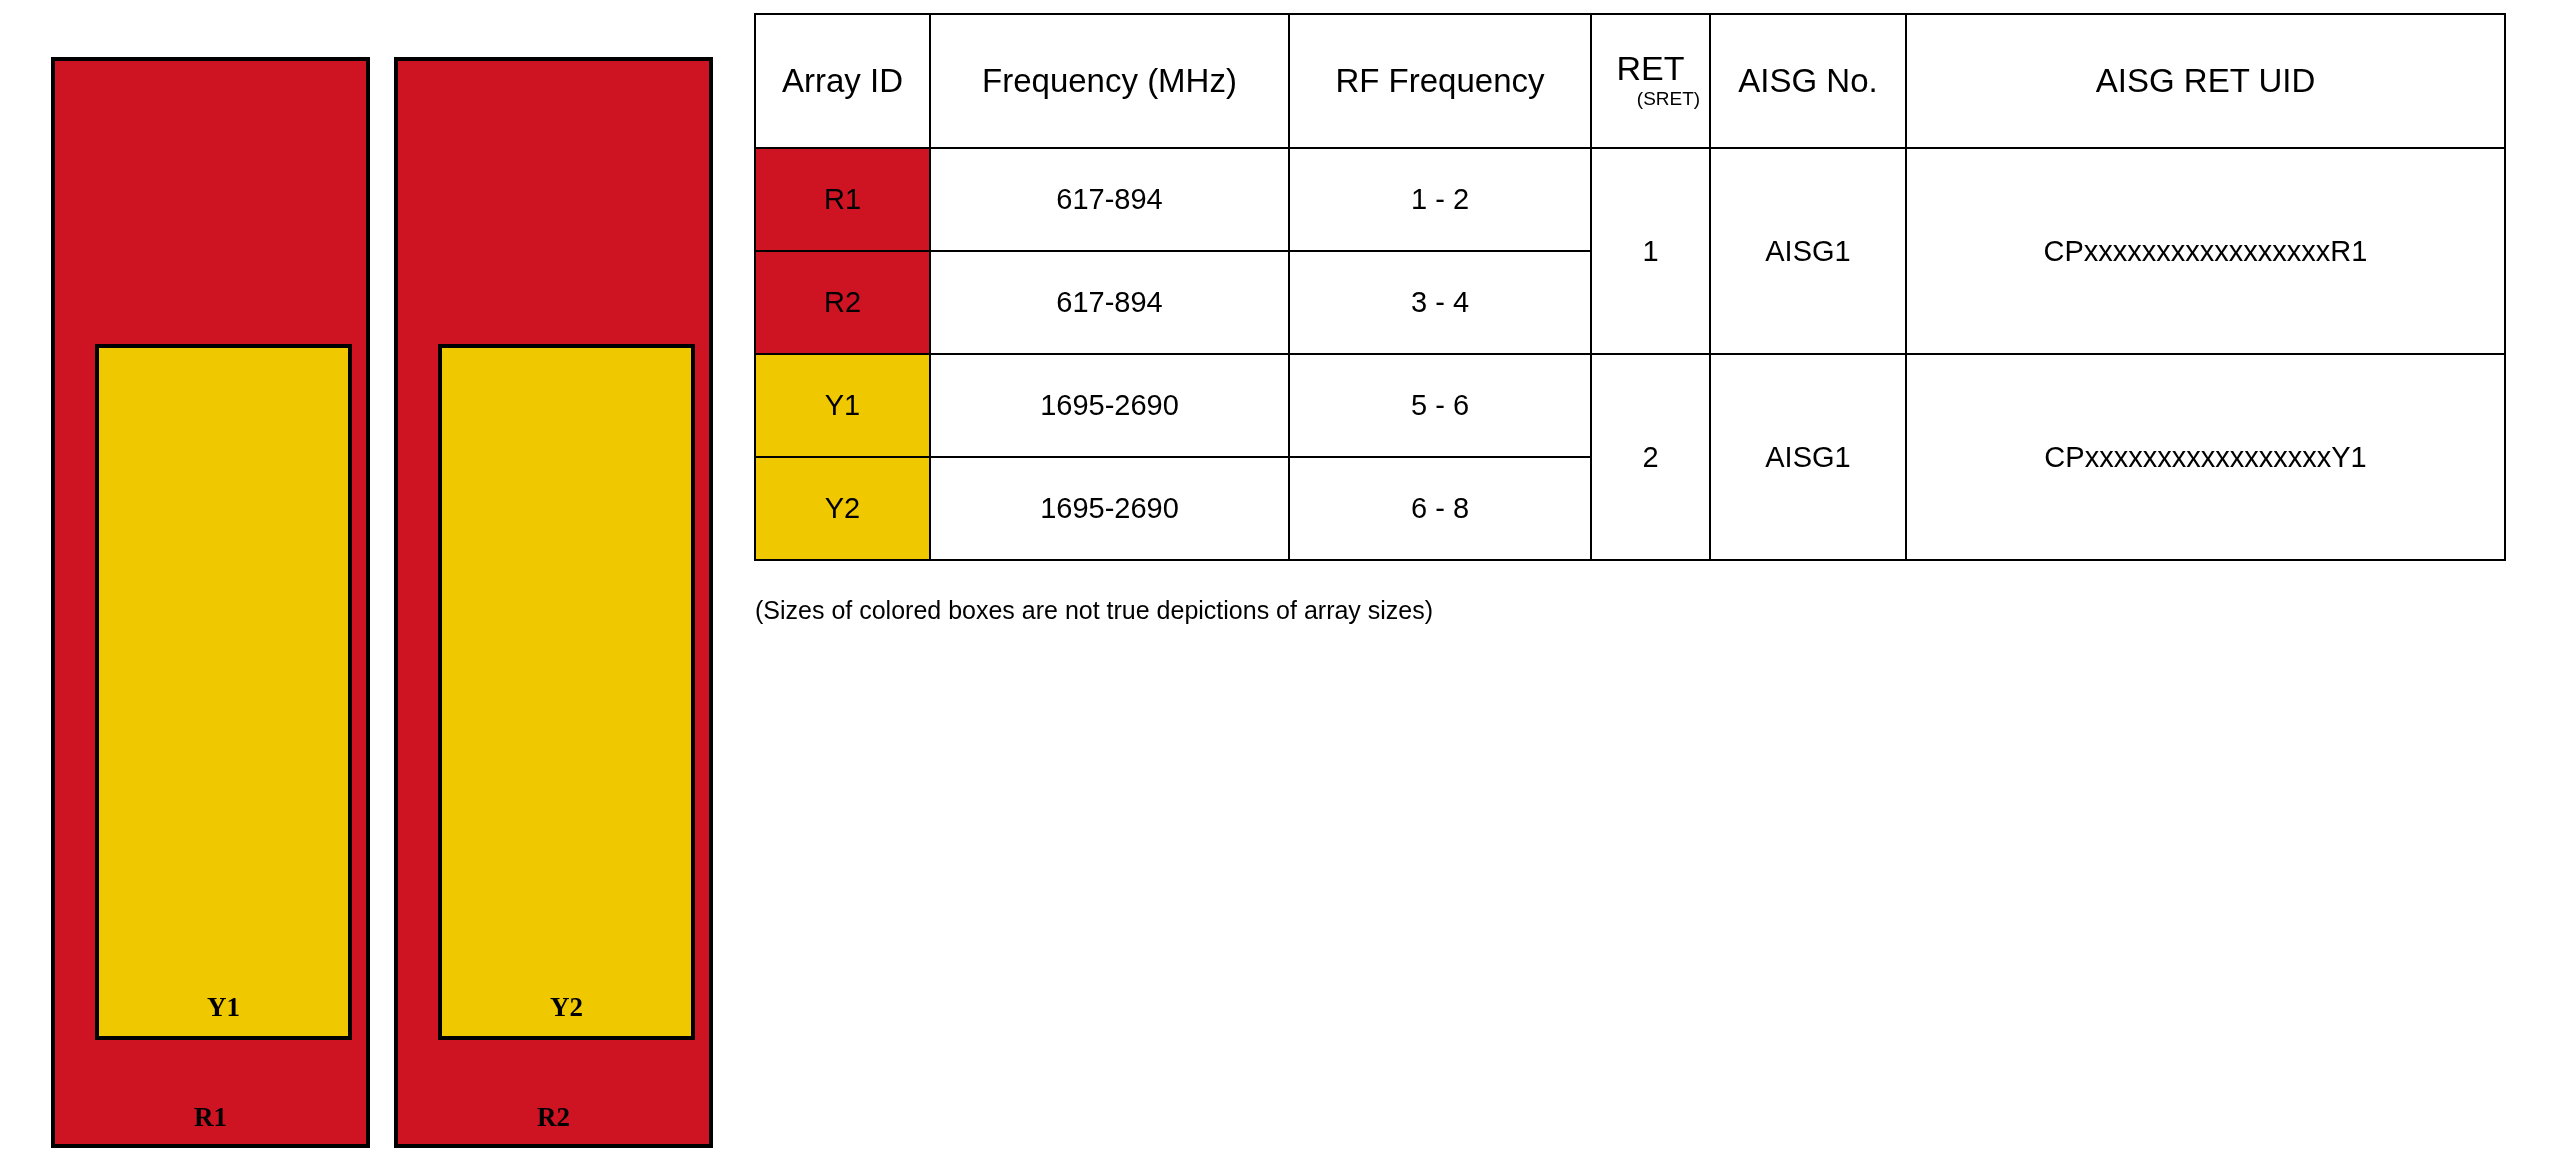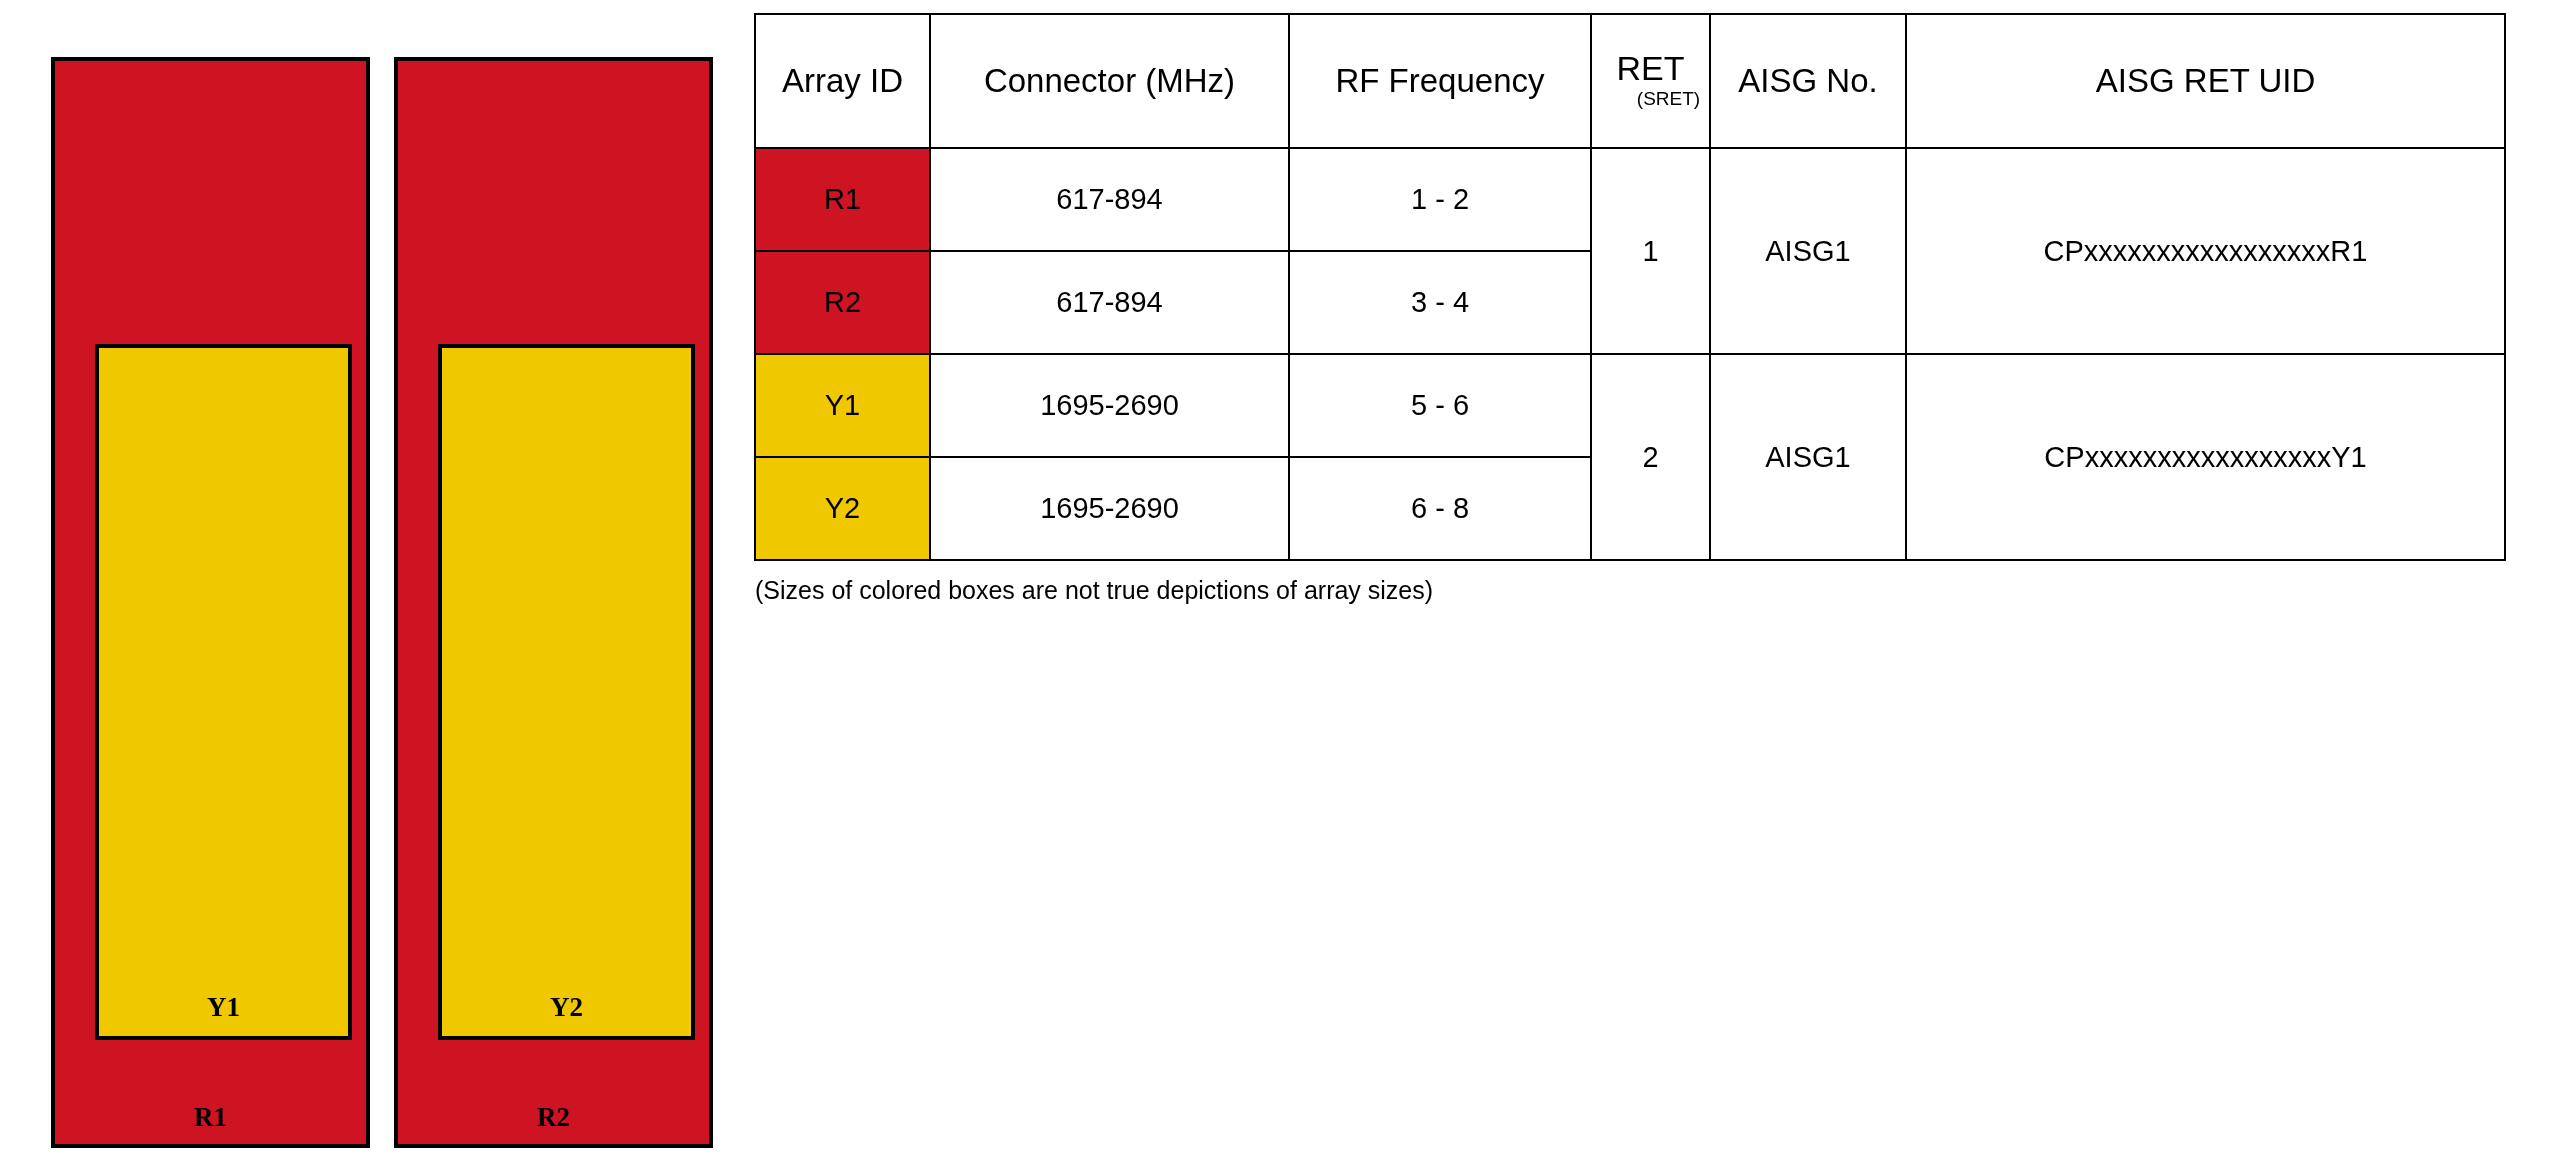--- a/index.html
+++ b/index.html
@@ -94,21 +94,21 @@
   .ret-head-main { display: block; font-size: 34px; line-height: 1.05; }
   .ret-head-sub  { display: block; font-size: 19px; line-height: 1.3; padding-left: 36px; }
 
   .cell-red    { background: #CE1323; }
   .cell-yellow { background: #EFC800; }
 
   
   #table-caption {
     position: absolute;
     left: 755px;
-    top: 576px;
+    top: 596px;
     font-size: 25px;
     color: #000000;
     white-space: nowrap;
   }
 </style>
 </head>
 <body>
 
 <div id="array-diagram">
 
@@ -133,21 +133,21 @@
     <col class="col-array">
       <col class="col-freq">
       <col class="col-rf">
     <col class="col-ret">
       <col class="col-aisg">
       <col class="col-uid">
   </colgroup>
   <thead>
     <tr>
       <th>Array ID</th>
-      <th>Connector (MHz)</th>
+      <th>Frequency (MHz)</th>
       <th>RF Frequency</th>
       <th>
         <span class="ret-head-main">RET</span>
         <span class="ret-head-sub">(SRET)</span>
       </th>
       <th>AISG No.</th>
       <th>AISG RET UID</th>
     </tr>
   </thead>
   <tbody>

